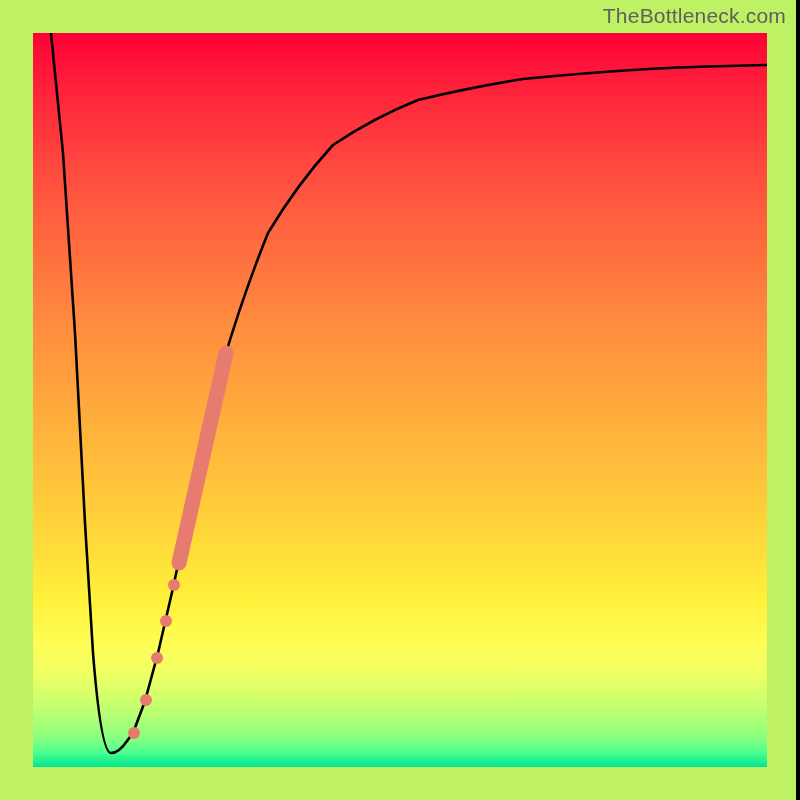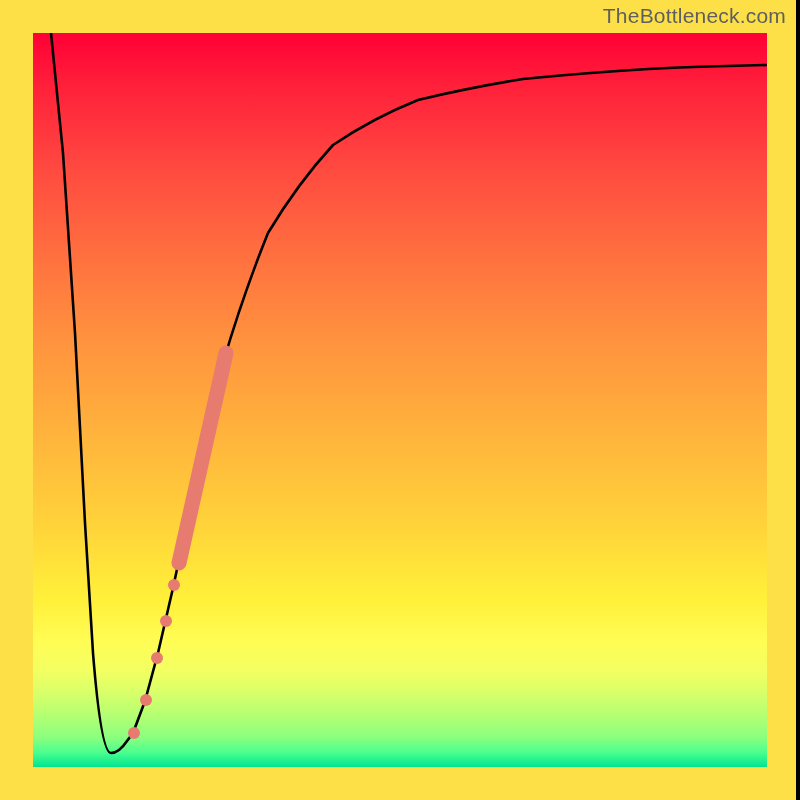--- a/index.html
+++ b/index.html
@@ -8,21 +8,21 @@
     width: 800px;
     height: 800px;
     overflow: hidden;
     background: #000;
     font-family: Arial, Helvetica, sans-serif;
   }
   .frame {
     position: relative;
     width: 796px;
     height: 800px;
-    background: #fde047;
+    background: #bef264;
   }
   .plot-area {
     position: absolute;
     left: 33px;
     top: 33px;
     width: 734px;
     height: 734px;
     overflow: hidden;
   }
   .gradient-bg {

